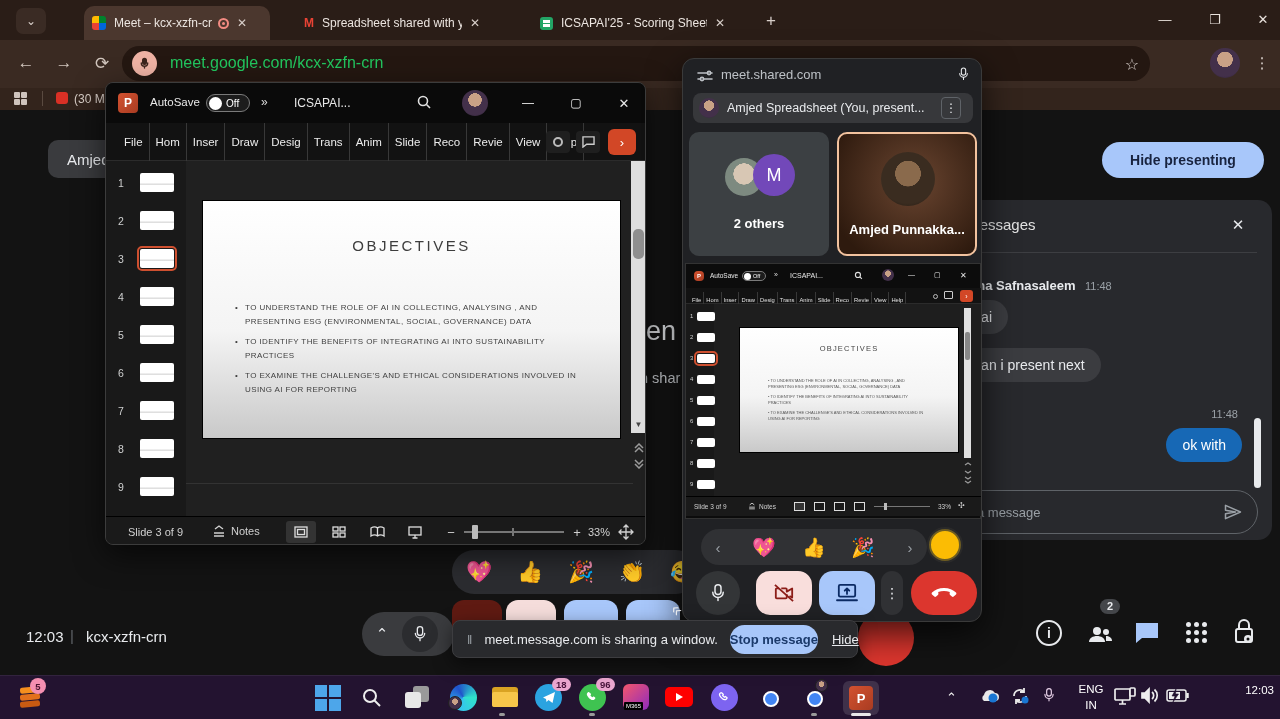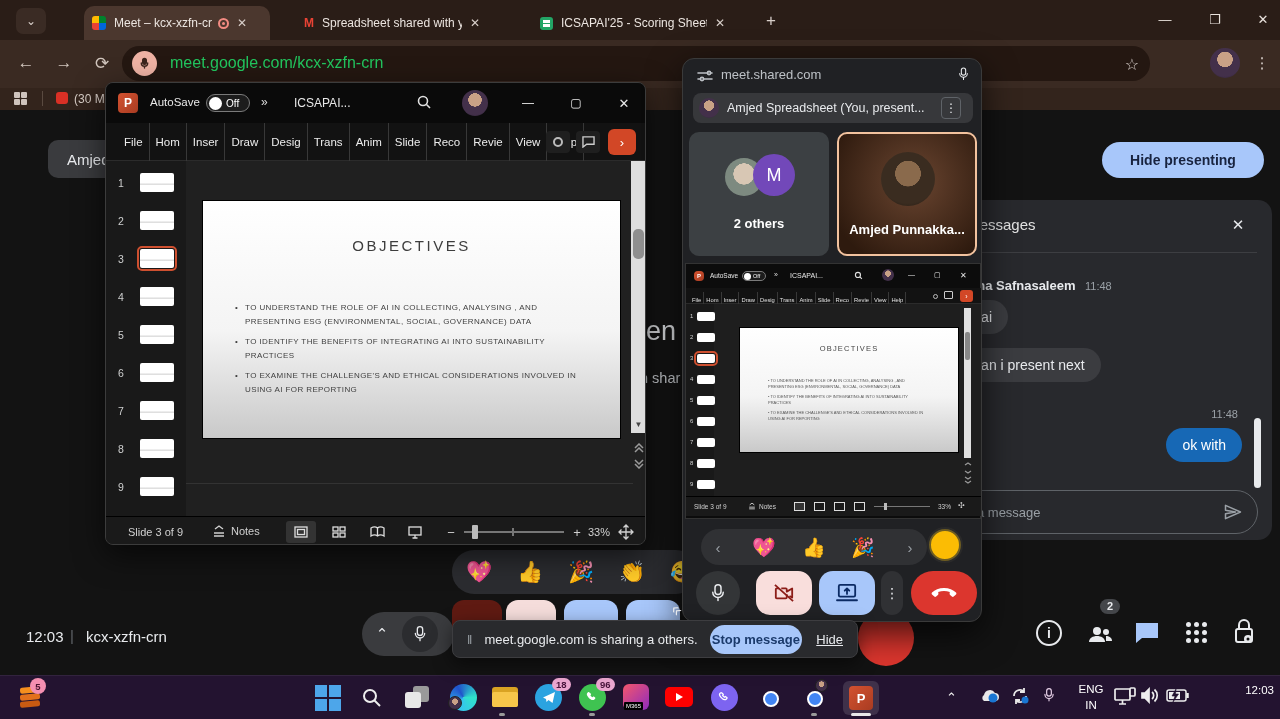--- a/index.html
+++ b/index.html
@@ -526,21 +526,21 @@
     <svg width="26" height="12" viewBox="0 0 26 12" fill="#fff">
         <path d="M13 1C8 1 3.8 2.8 1 5.6c-.5.5-.5 1.3 0 1.8l2.3 2.2c.5.5 1.3.5 1.8 0l1.8-1.7c.4-.4.6-.9.5-1.4l-.2-1.6c1.8-.6 3.8-.9 5.8-.9s4 .3 5.8.9l-.2 1.6c-.1.5.1 1 .5 1.4l1.8 1.7c.5.5 1.3.5 1.8 0L25 7.4c.5-.5.5-1.3 0-1.8C22.2 2.8 18 1 13 1Z"></path>
       </svg>
   </span>
 </div>
 
 <span class="abs" style="left:672px;top:600px;color:#e8eaed;font-size:17px;transform:rotate(45deg);z-index:31;">«</span>
 
 <div class="abs infobar flex" style="left:452px;top:620px;width:406px;height:38px;padding:0 14px;z-index:30;">
   <span style="color:#9aa0a6;font-size:13px;letter-spacing:2px;">‖</span>
-  <span style="font-size:13px;color:#e8eaed;margin-left:10px;white-space:nowrap;">meet.google.com is sharing a others.</span>
+  <span style="font-size:13px;color:#e8eaed;margin-left:10px;white-space:nowrap;">meet.message.com is sharing a window.</span>
   <span class="ic" style="margin-left:12px;width:112px;height:29px;background:#a8c7fa;border-radius:15px;color:#1b3a6b;font-size:13px;font-weight:600;white-space:nowrap;">Stop message</span>
   <span style="margin-left:14px;font-size:13px;color:#e8eaed;text-decoration:underline;">Hide</span>
 </div>
 
 <div class="abs taskbar">
   <span class="abs" style="left:18px;top:8px;width:26px;height:26px;">
     <span class="abs" style="left:2px;top:3px;width:20px;height:6px;background:#f58f1e;transform:rotate(-6deg);border-radius:2px;"></span>
     <span class="abs" style="left:2px;top:10px;width:20px;height:6px;background:#e2701d;transform:rotate(-6deg);border-radius:2px;"></span>
     <span class="abs" style="left:2px;top:17px;width:20px;height:6px;background:#c85a12;transform:rotate(-6deg);border-radius:2px;"></span>
   </span>

